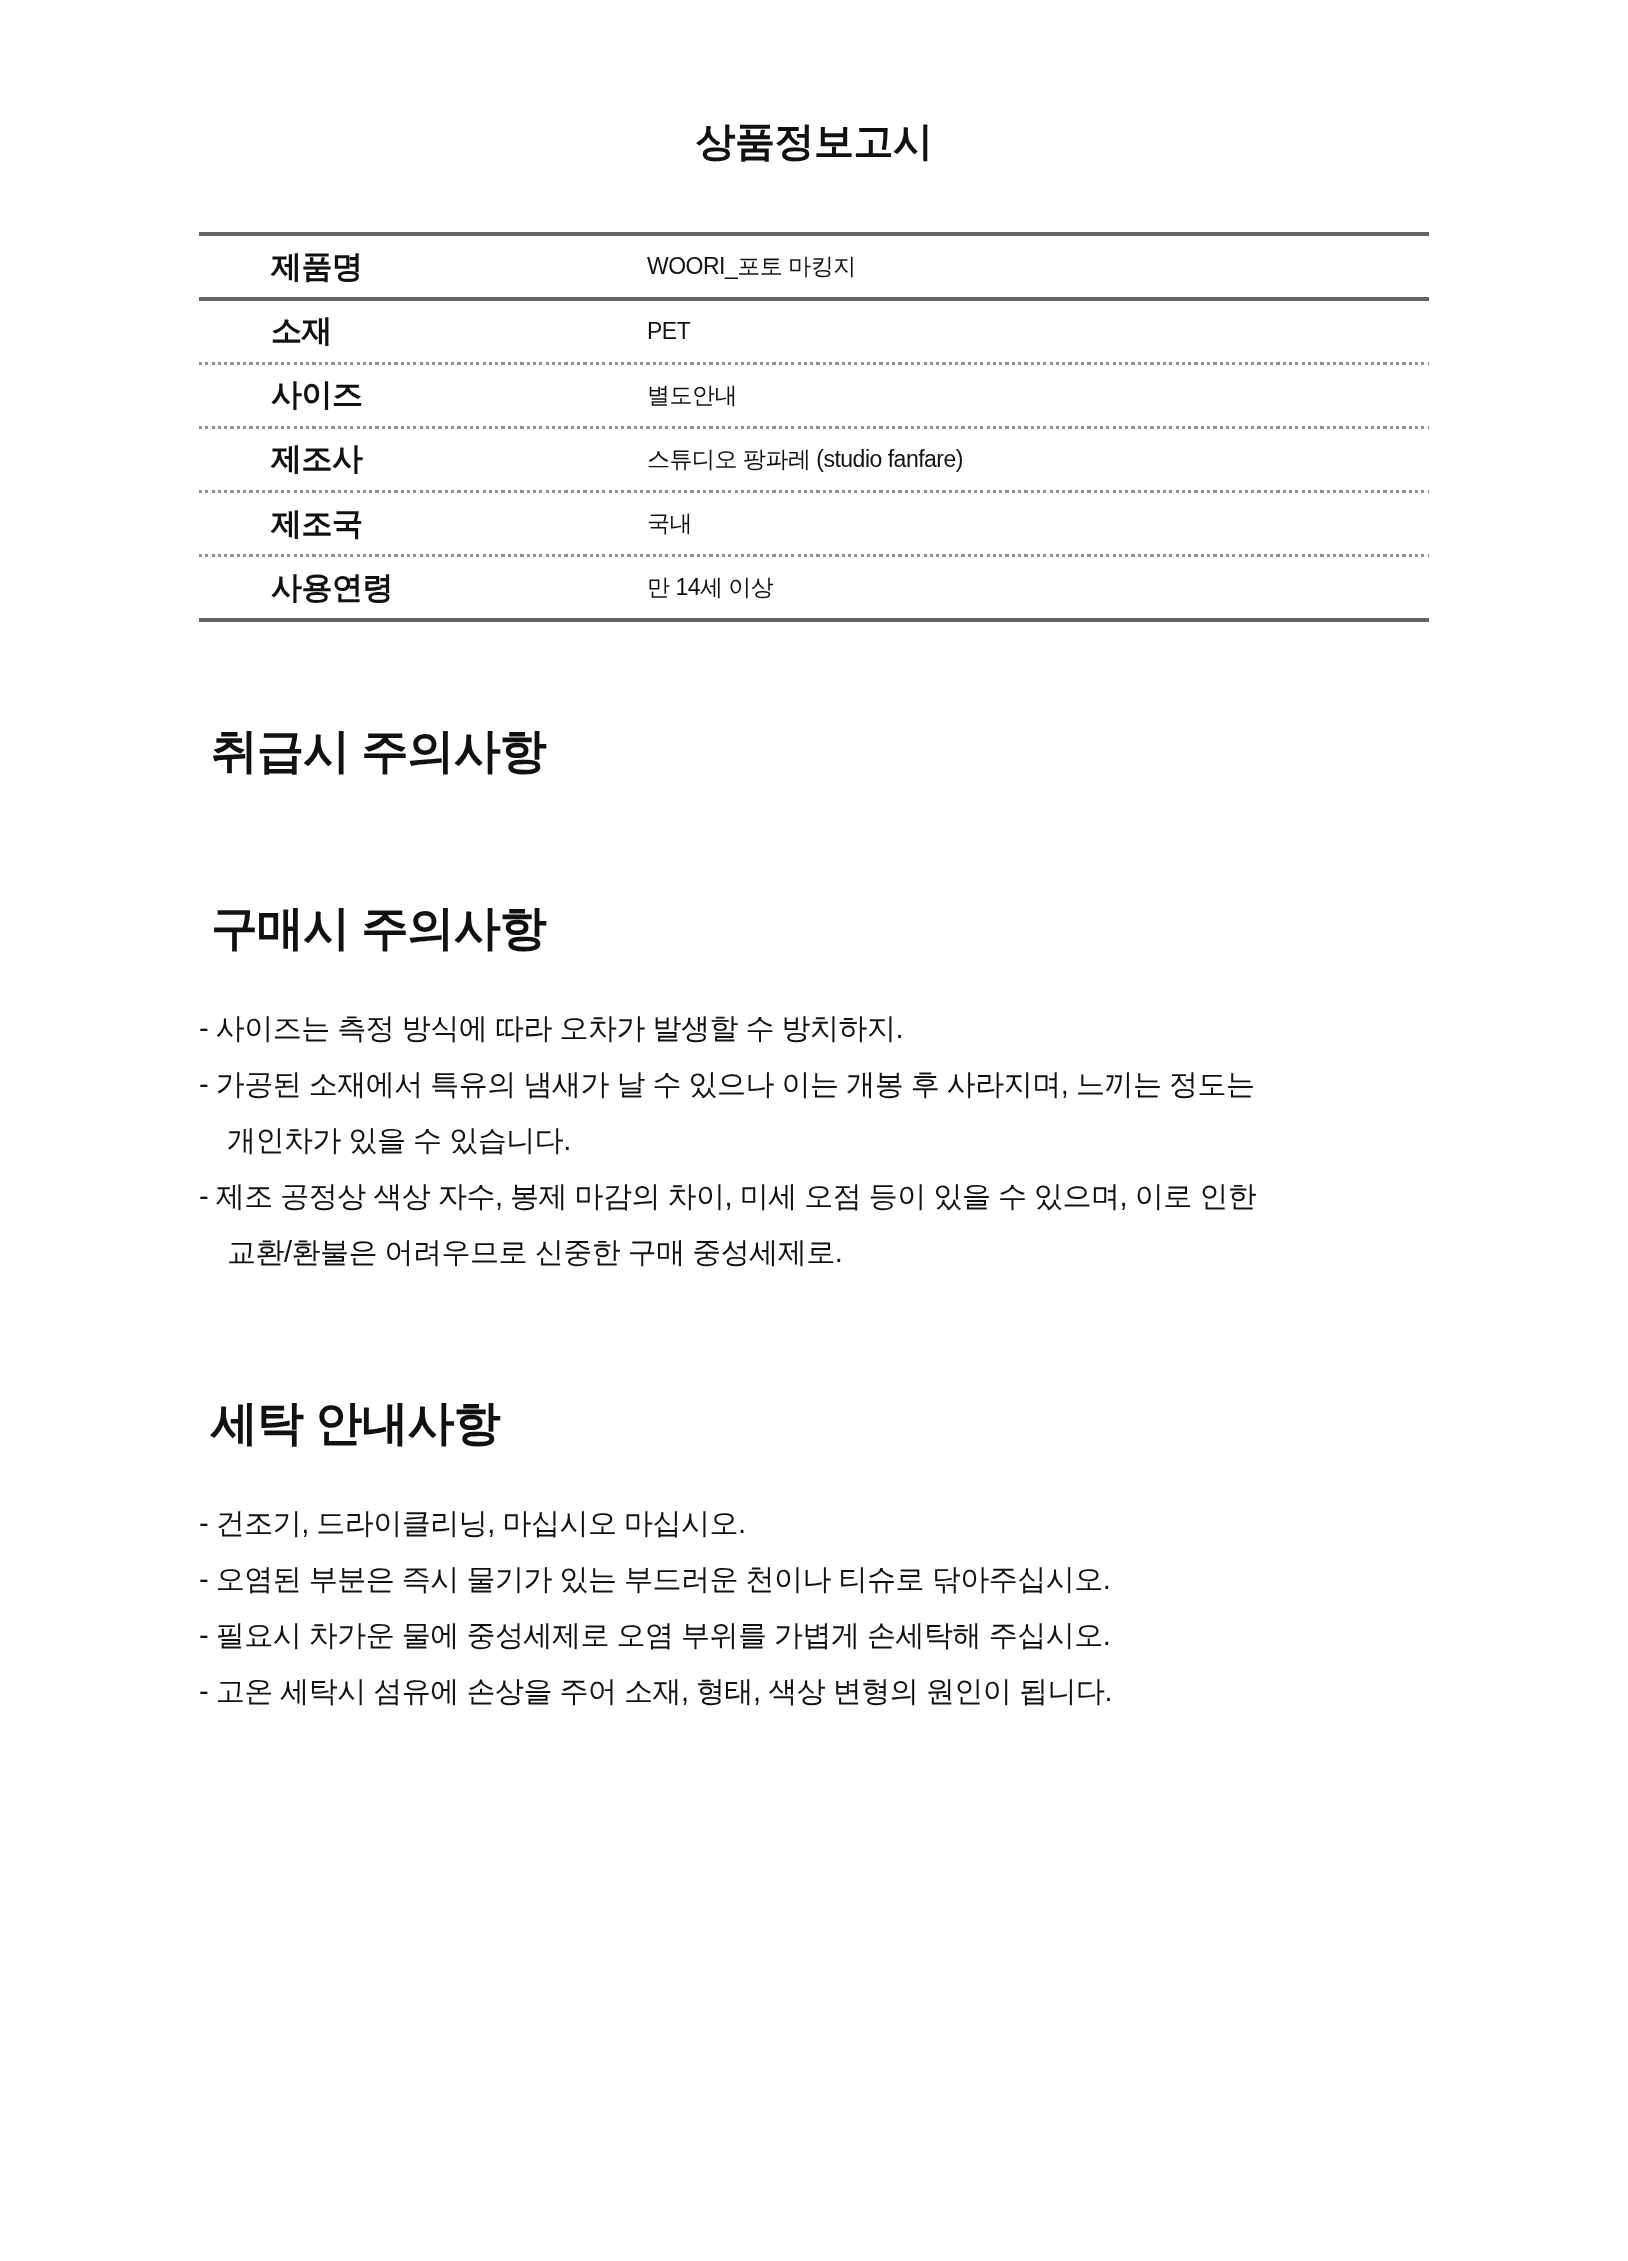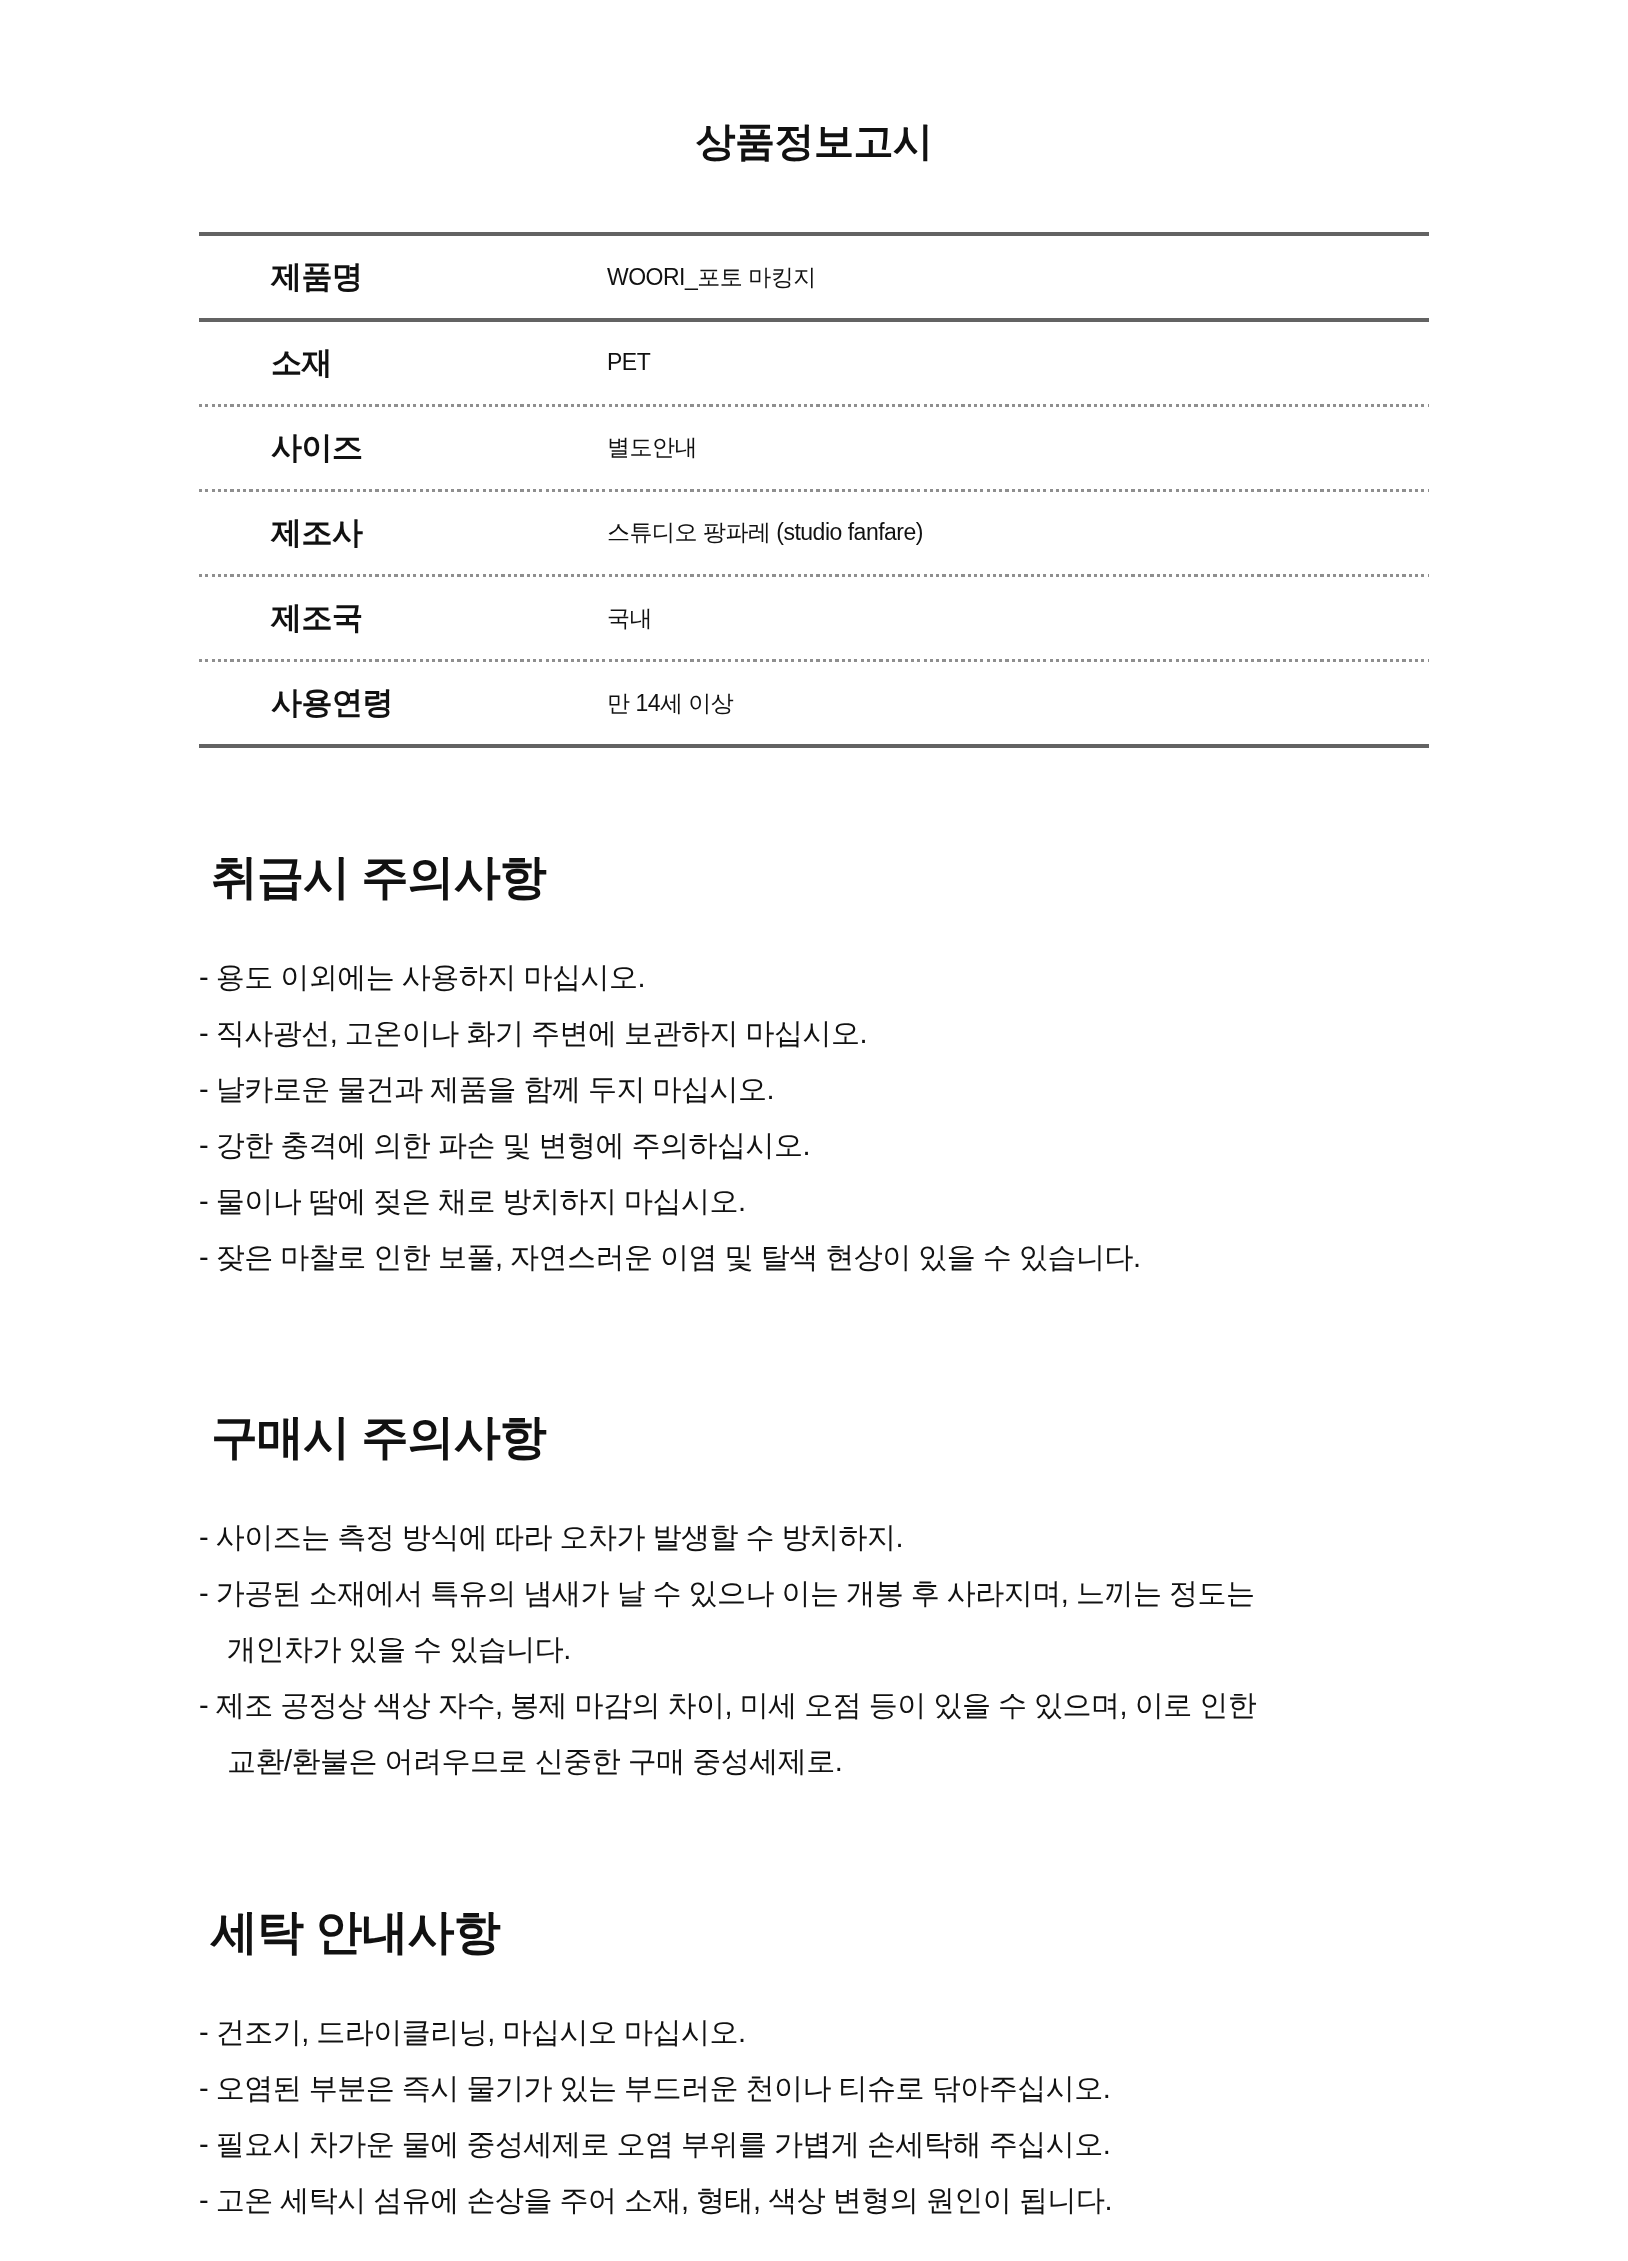--- a/index.html
+++ b/index.html
@@ -12,21 +12,21 @@
   
   .page-title{
     margin:0;padding-top:113px;height:57px;line-height:57px;
     text-align:center;font-size:40px;font-weight:700;letter-spacing:-0.5px;
   }
   
   .ptable{
     margin-top:62px;
     border-top:4.1px solid #636363;border-bottom:4.1px solid #636363;
   }
-  .trow{height:82px;display:flex;align-items:center;}
+  .trow{height:61px;display:flex;align-items:center;gap:40px;}
   .sep-solid{height:3.6px;background:#636363;}
   .sep-dot{height:3.2px;background:repeating-linear-gradient(90deg,#8f8f8f 0 3.2px,transparent 3.2px 6.3px);}
   .tlabel{
     box-sizing:border-box;padding-left:72px;width:408px;flex:0 0 408px;
     font-size:31px;font-weight:700;letter-spacing:-0.5px;
   }
   .tvalue{font-size:23px;font-weight:400;letter-spacing:-0.5px;}
   
   .section{margin:0;}
   .section-h{
@@ -76,28 +76,20 @@
     </div>
     <div class="sep-dot"></div>
     <div class="trow">
       <div class="tlabel">사용연령</div>
       <div class="tvalue">만 14세 이상</div>
     </div>
   </div>
 
   <div class="section s1">
     <h2 class="section-h">취급시 주의사항</h2>
-    <ul class="notes">
-      <li>- 용도 이외에는 사용하지 마십시오.</li>
-      <li>- 직사광선, 고온이나 화기 주변에 보관하지 마십시오.</li>
-      <li>- 날카로운 물건과 제품을 함께 두지 마십시오.</li>
-      <li>- 강한 충격에 의한 파손 및 변형에 주의하십시오.</li>
-      <li>- 물이나 땀에 젖은 채로 방치하지 마십시오.</li>
-      <li>- 잦은 마찰로 인한 보풀, 자연스러운 이염 및 탈색 현상이 있을 수 있습니다.</li>
-    </ul>
   </div>
 
   <div class="section s2">
     <h2 class="section-h">구매시 주의사항</h2>
     <ul class="notes">
       <li>- 사이즈는 측정 방식에 따라 오차가 발생할 수 방치하지.</li>
       <li>- 가공된 소재에서 특유의 냄새가 날 수 있으나 이는 개봉 후 사라지며, 느끼는 정도는</li>
       <li class="cont">개인차가 있을 수 있습니다.</li>
       <li>- 제조 공정상 색상 자수, 봉제 마감의 차이, 미세 오점 등이 있을 수 있으며, 이로 인한</li>
       <li class="cont">교환/환불은 어려우므로 신중한 구매 중성세제로.</li>

